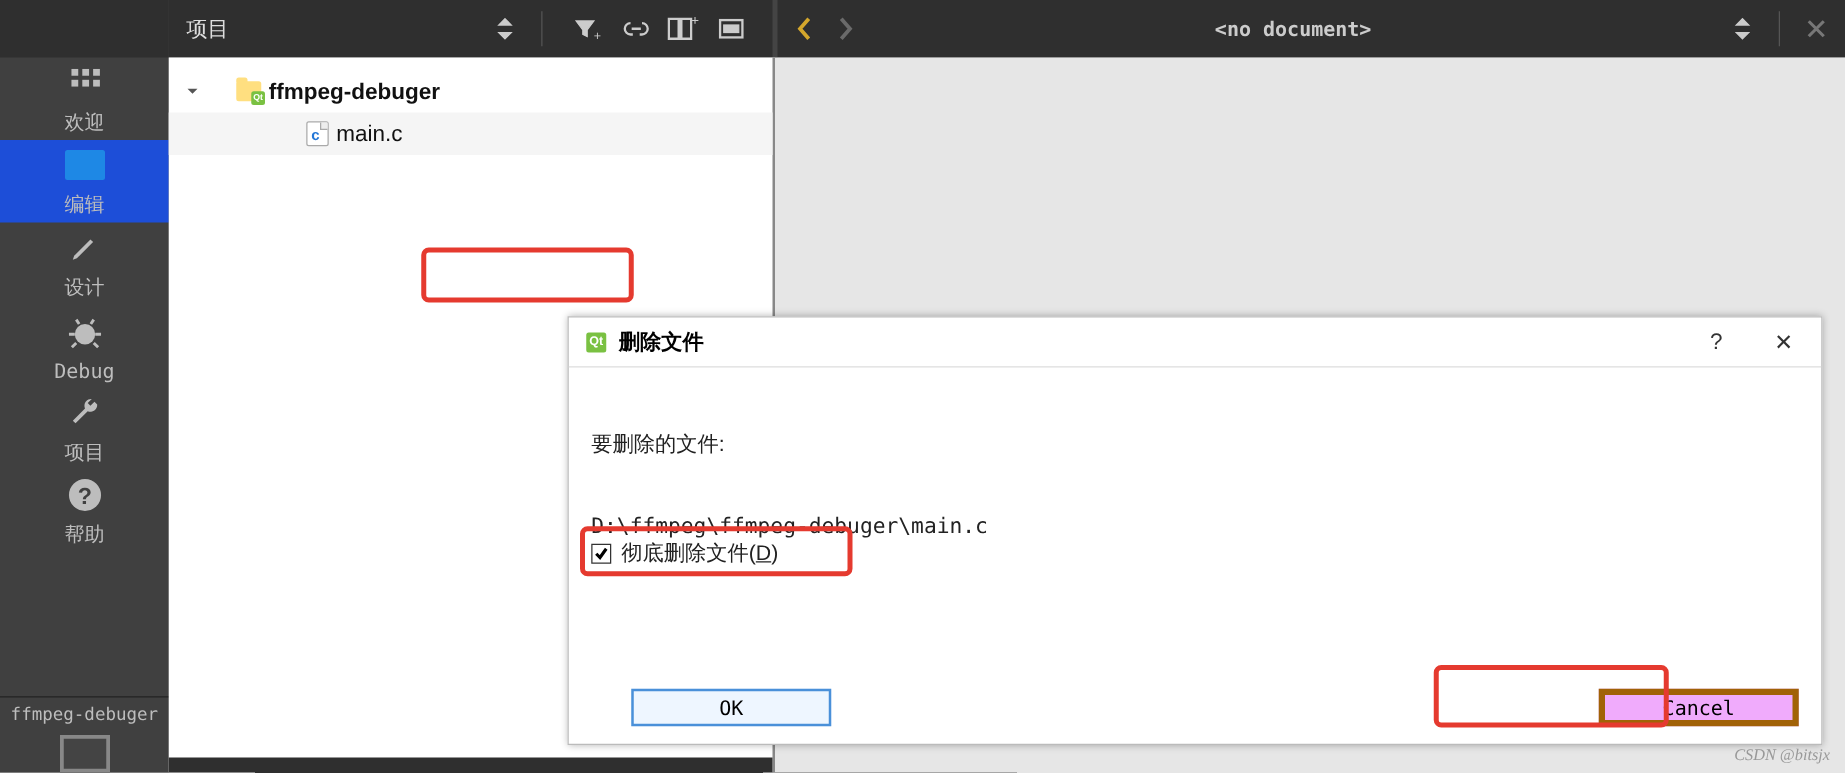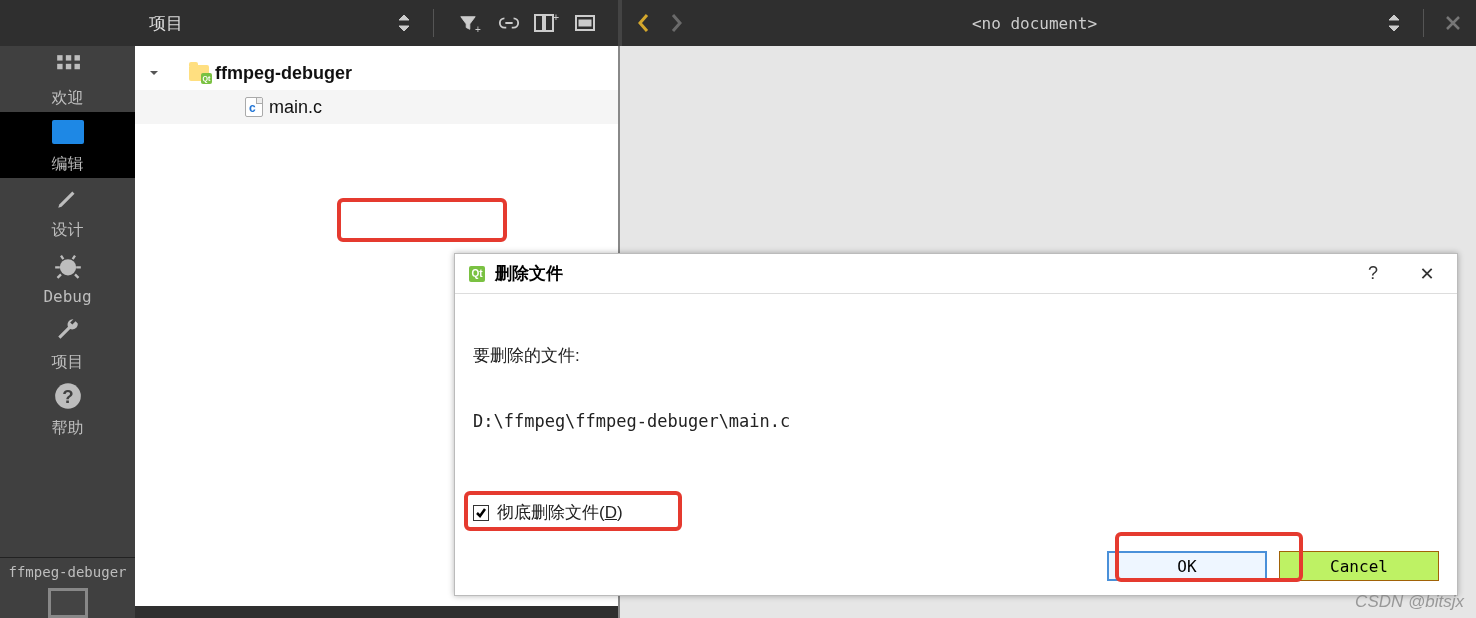--- a/index.html
+++ b/index.html
@@ -4,21 +4,21 @@
 <style>
 * { margin: 0; padding: 0; box-sizing: border-box; font-family: "Microsoft YaHei", "Segoe UI", sans-serif; }
 html, body { width: 1476px; height: 618px; overflow: hidden; background: #777; }
 
 .root { display: flex; width: 100%; height: 100%; }
 
 
 .leftnav { width: 135px; background: #404040; display: flex; flex-direction: column; align-items: stretch; }
 .leftnav .top-gap { height: 46px; background: #2f2f2f; }
 .nav-item { display: flex; flex-direction: column; align-items: center; justify-content: center; height: 66px; color: #bdbdbd; gap: 6px; font-size: 16px; cursor: pointer; }
-.nav-item.active { background: #000000; }
+.nav-item.active { background: #1d4ed8; }
 .nav-item .ic { width: 32px; height: 32px; display: flex; align-items: center; justify-content: center; }
 .nav-item svg { fill: #bdbdbd; }
 .nav-editor-bar { width: 32px; height: 24px; background: #1e88e5; border-radius: 2px; }
 
 .kit-sep { height: 1px; background: #222; margin: 4px 0 0 0; }
 .kit { color: #bdbdbd; font-family: Consolas, monospace; font-size: 14px; text-align: center; padding: 6px 0 8px; }
 .monitor { width: 40px; height: 30px; border: 3px solid #888; margin: 0 auto; background: #444; position: relative; }
 .leftnav .bottom { margin-top: auto; }
 
 
@@ -26,21 +26,21 @@
 
 
 .toprow { height: 46px; background: #2f2f2f; display: flex; align-items: stretch; color: #ddd; }
 .proj-header { display: flex; align-items: center; width: 485px; padding: 0 10px 0 14px; gap: 8px; border-right: 2px solid #444; }
 .proj-header .lbl { font-size: 17px; flex: 1; }
 .toolbtn { width: 30px; height: 30px; display: flex; align-items: center; justify-content: center; cursor: pointer; color:#ccc; }
 .toolbtn svg { stroke: #ccc; fill: none; }
 .sep-v { width: 1px; height: 28px; background: #555; margin: 9px 6px; }
 .iconbar { display: flex; align-items: center; gap: 8px; padding: 0 8px; }
 
-.editor-header { flex: 1; display: flex; align-items: center; padding: 0 8px; gap: 8px; border-left: 2px solid #444; }
+.editor-header { flex: 1; display: flex; align-items: center; padding: 0 8px; gap: 8px; border-left: 2px solid #444; font-weight: bold; }
 .nav-arrow { width: 26px; height: 26px; display:flex;align-items:center;justify-content:center; cursor: pointer;}
 .nav-arrow svg { stroke: #d4a72c; stroke-width: 3; fill: none; }
 .nav-arrow.dis svg { stroke: #6a6a6a; }
 .doc-label { flex: 1; text-align: center; font-family: Consolas, monospace; color: #ccc; font-size: 16px; }
 .close-x svg { stroke: #777; }
 
 
 .body-split { flex: 1; display: flex; }
 .tree-pane { width: 485px; background: #fff; border-right: 2px solid #888; position: relative; }
 .editor-pane { flex: 1; background: #e6e6e6; position: relative; }
@@ -67,32 +67,32 @@
 .bottombar { position:absolute; left:0; right:0; bottom:0; height:12px; background:#2f2f2f; }
 
 
 .dialog { position: fixed; left: 454px; top: 253px; width: 1004px; height: 343px; background: #fff; border: 1px solid #bbb; box-shadow: 0 0 6px rgba(0,0,0,.3); display:flex; flex-direction:column; }
 .dlg-title { height: 40px; display:flex; align-items:center; padding: 0 8px 0 14px; gap:10px; border-bottom: 1px solid #ddd; }
 .qt-ic { width:16px; height:16px; background:#7ac142; border-radius:2px; font-size:10px; color:#fff; font-weight:bold; text-align:center; line-height:16px; }
 .dlg-title .t { font-size: 17px; flex:1;font-weight:bold; }
 .dlg-title .btn { width:44px; height:30px; display:flex; align-items:center; justify-content:center; cursor:pointer; font-size:18px; color:#333; }
 .dlg-body { flex:1; padding: 50px 18px 0 18px; font-size:17px; color:#222; position:relative; }
 .dlg-body .path { font-family: Consolas, monospace; margin-top: 44px; }
-.chk-row { display:flex; align-items:center; gap:8px; margin-top: 70px; position:relative; }
+.chk-row { display:flex; align-items:center; gap:8px; position:relative; }
 .chk { width:16px; height:16px; border:1px solid #333; display:flex; align-items:center; justify-content:center; background:#fff; }
 .chk svg { stroke:#000; stroke-width:2.5; fill:none; }
 .chk-label u { text-decoration: underline; }
 .rb-chk { left:-9px; top:-10px; width:218px; height:40px; }
 
-.dlg-foot { height: 58px; display:flex; align-items:center; justify-content:flex-end; gap:12px; padding: 0 18px; position:relative; }
-.dlg-btn { width: 160px; height: 30px; border: 1px solid #a16207; background: #bef264; font-family: Consolas, monospace; font-size: 16px; cursor:pointer; display:flex; align-items:center; justify-content:center; }
+.dlg-foot { height: 58px; display:flex; align-items:center; justify-content:space-between; gap:12px; padding: 0 18px; position:relative;margin-left:32px; }
+.dlg-btn { width: 160px; height: 30px; border: 5px solid #a16207; background: #f0abfc; font-family: Consolas, monospace; font-size: 16px; cursor:pointer; display:flex; align-items:center; justify-content:center; }
 .dlg-btn.primary { border: 2px solid #4a90d9; background: #eef6ff; }
 .rb-ok { left:660px; top:-5px; width:188px; height:50px; }
 
-.watermark { position: fixed; right: 12px; bottom: 6px; color: rgba(120,120,120,.7); font-size: 17px; font-style: italic; font-family: Liberation Sans, sans-serif; pointer-events:none;margin-left:46px; }
+.watermark { position: fixed; right: 12px; bottom: 6px; color: rgba(120,120,120,.7); font-size: 13px; font-style: italic; font-family: Liberation Serif, serif; pointer-events:none;margin-left:46px; }
 </style>
 </head>
 <body>
 
 <div class="root">
   <div class="leftnav">
     <div class="top-gap"></div>
     <div class="nav-item">
       <div class="ic">
           <svg width="26" height="26" viewBox="0 0 24 24">

